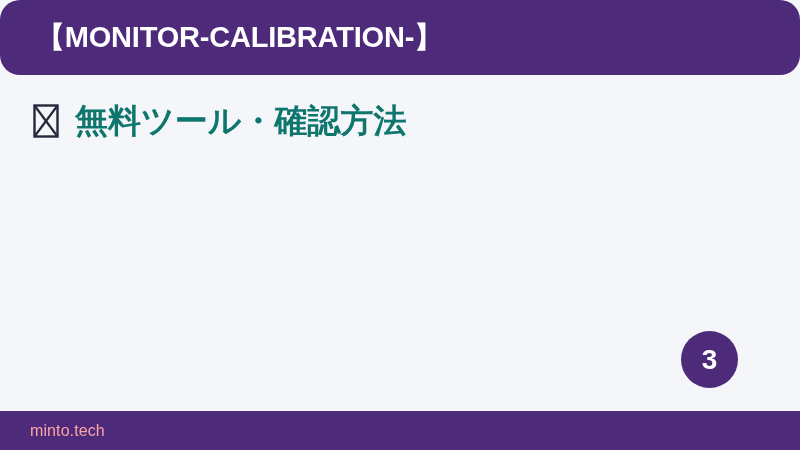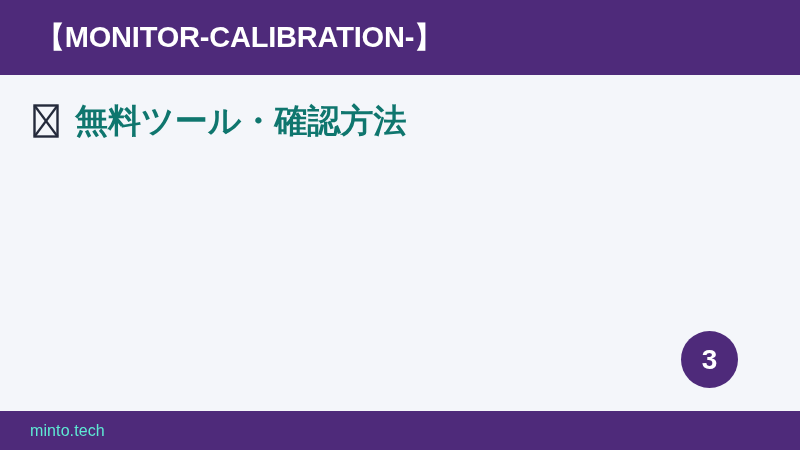--- a/index.html
+++ b/index.html
@@ -23,20 +23,21 @@
   }
 
   
   .header-bar {
     position: absolute;
     left: 0;
     top: 0;
     width: 800px;
     height: 75px;
     background: #4E2A7A;
+    border-radius: 20px;
   }
   .header-title {
     position: absolute;
     left: 36px;
     top: 0;
     height: 75px;
     display: flex;
     align-items: center;
     color: #FFFFFF;
     font-size: 29px;
@@ -104,21 +105,21 @@
     height: 39px;
     background: #4E2A7A;
   }
   .footer-brand {
     position: absolute;
     left: 30px;
     top: 0;
     height: 39px;
     display: flex;
     align-items: center;
-    color: #5eead4;
+    color: #fca5a5;
     font-size: 16px;
     font-weight: normal;
     letter-spacing: 0.1px;
     white-space: nowrap;
   }
 </style>
 </head>
 <body>
 
 <div class="slide">

